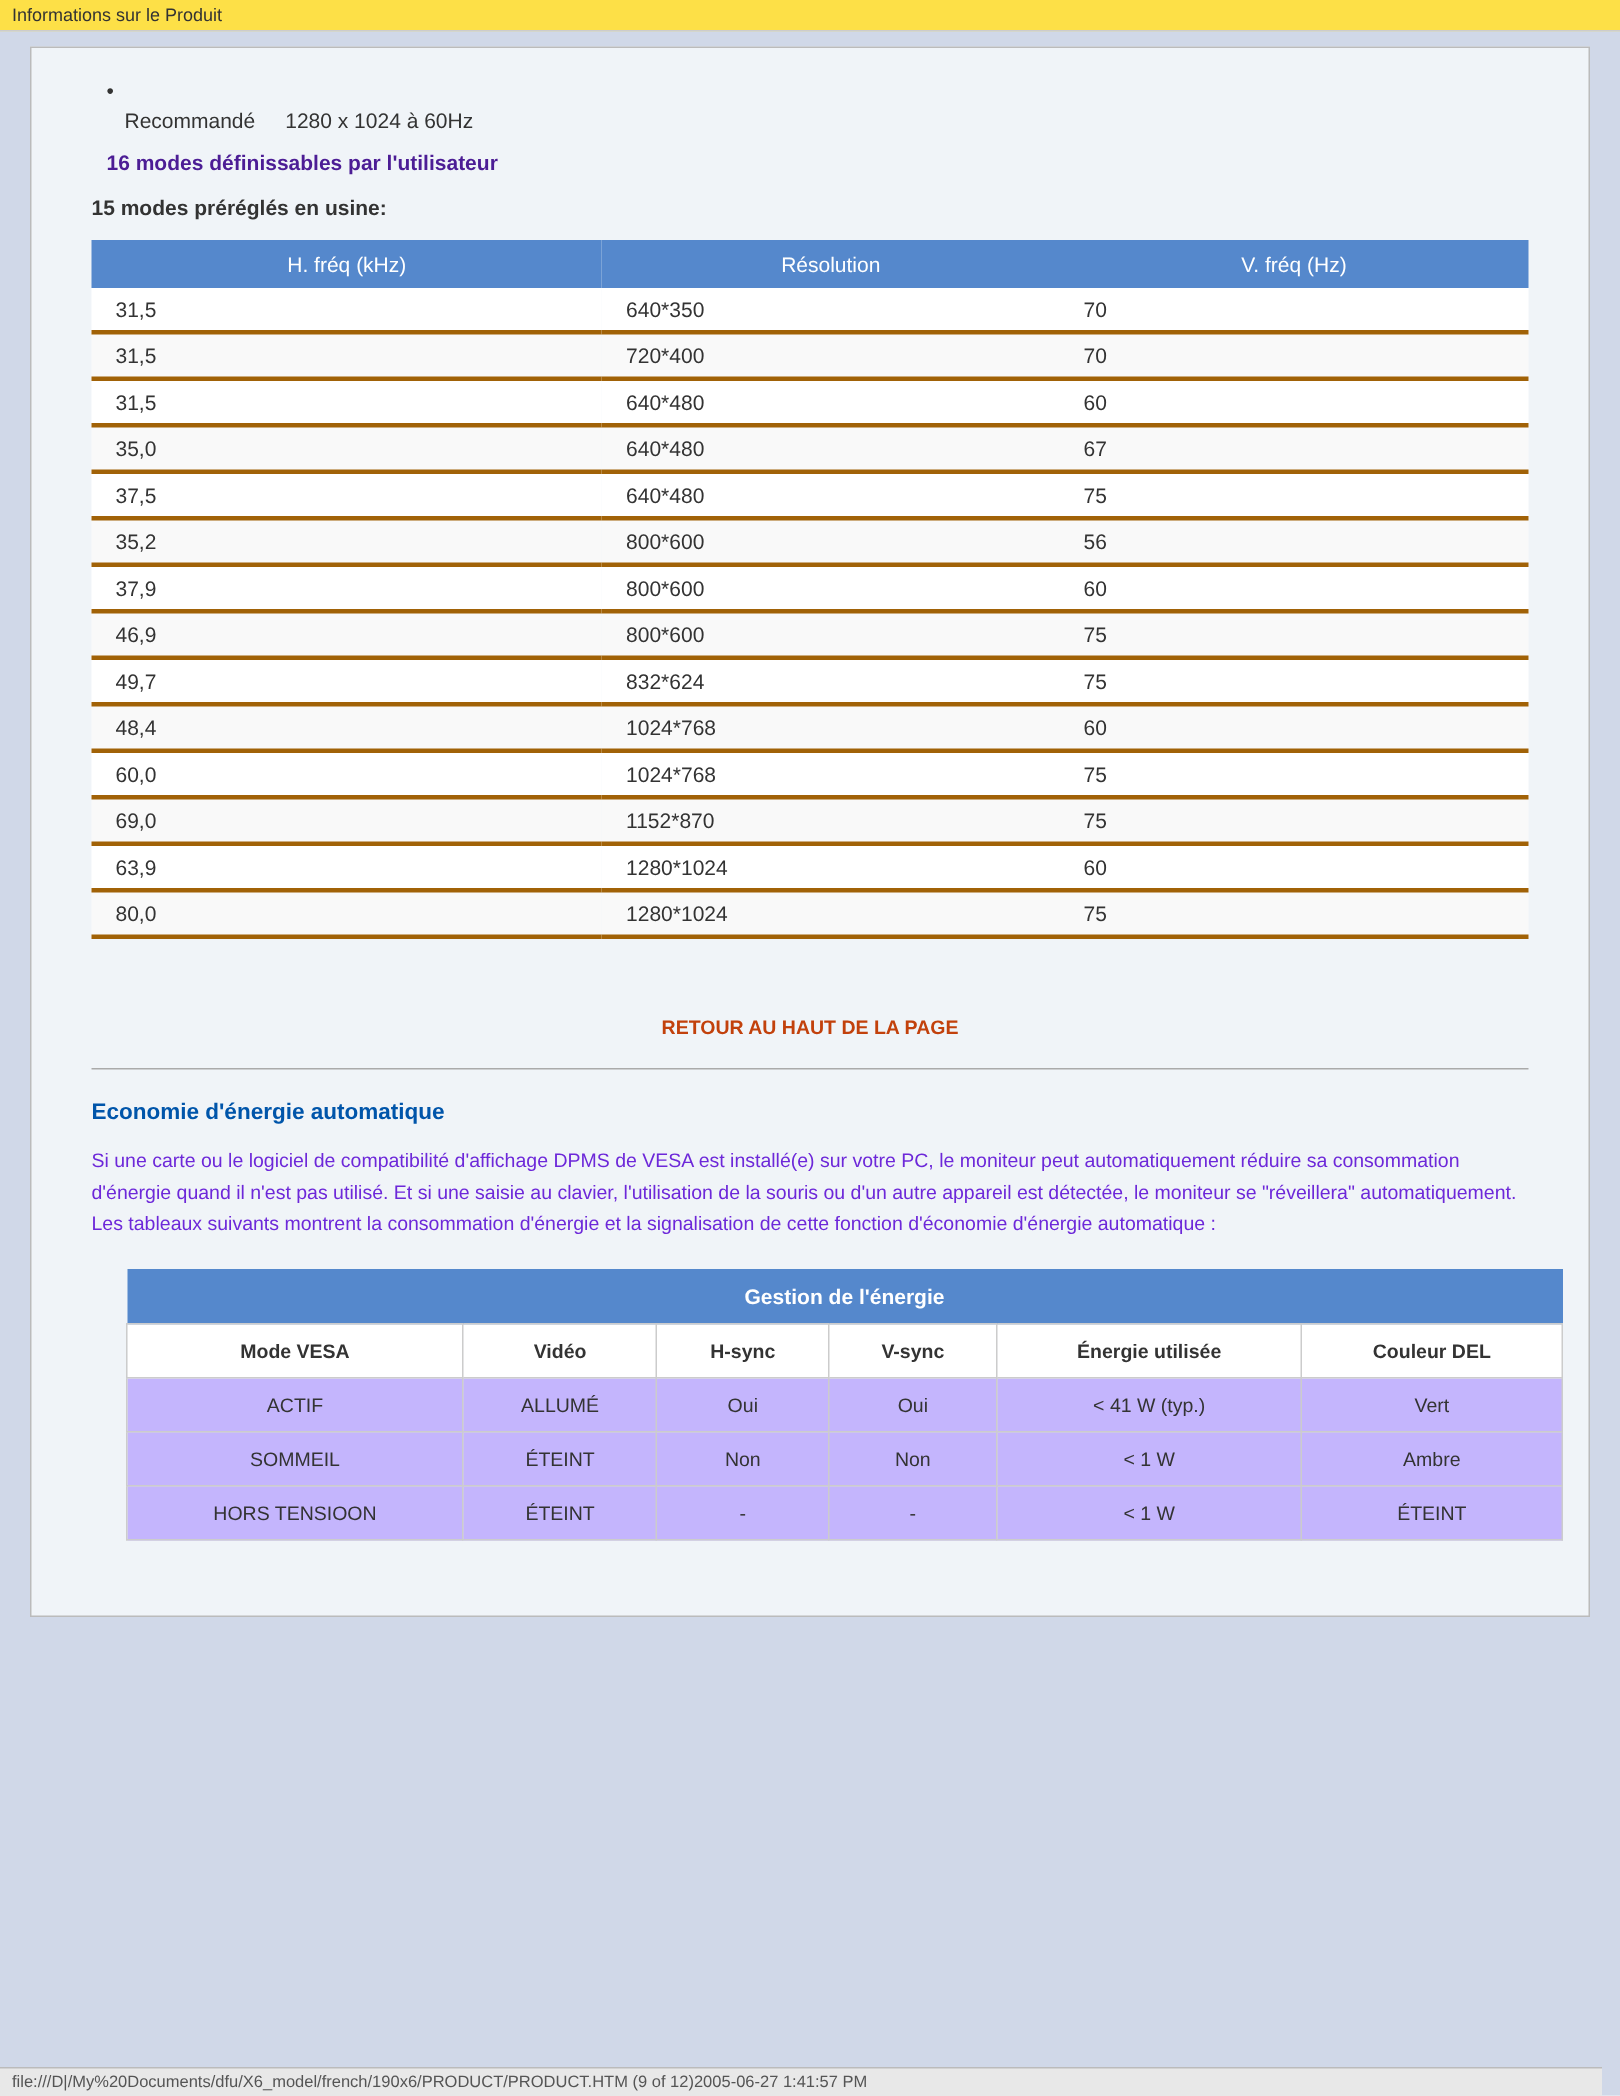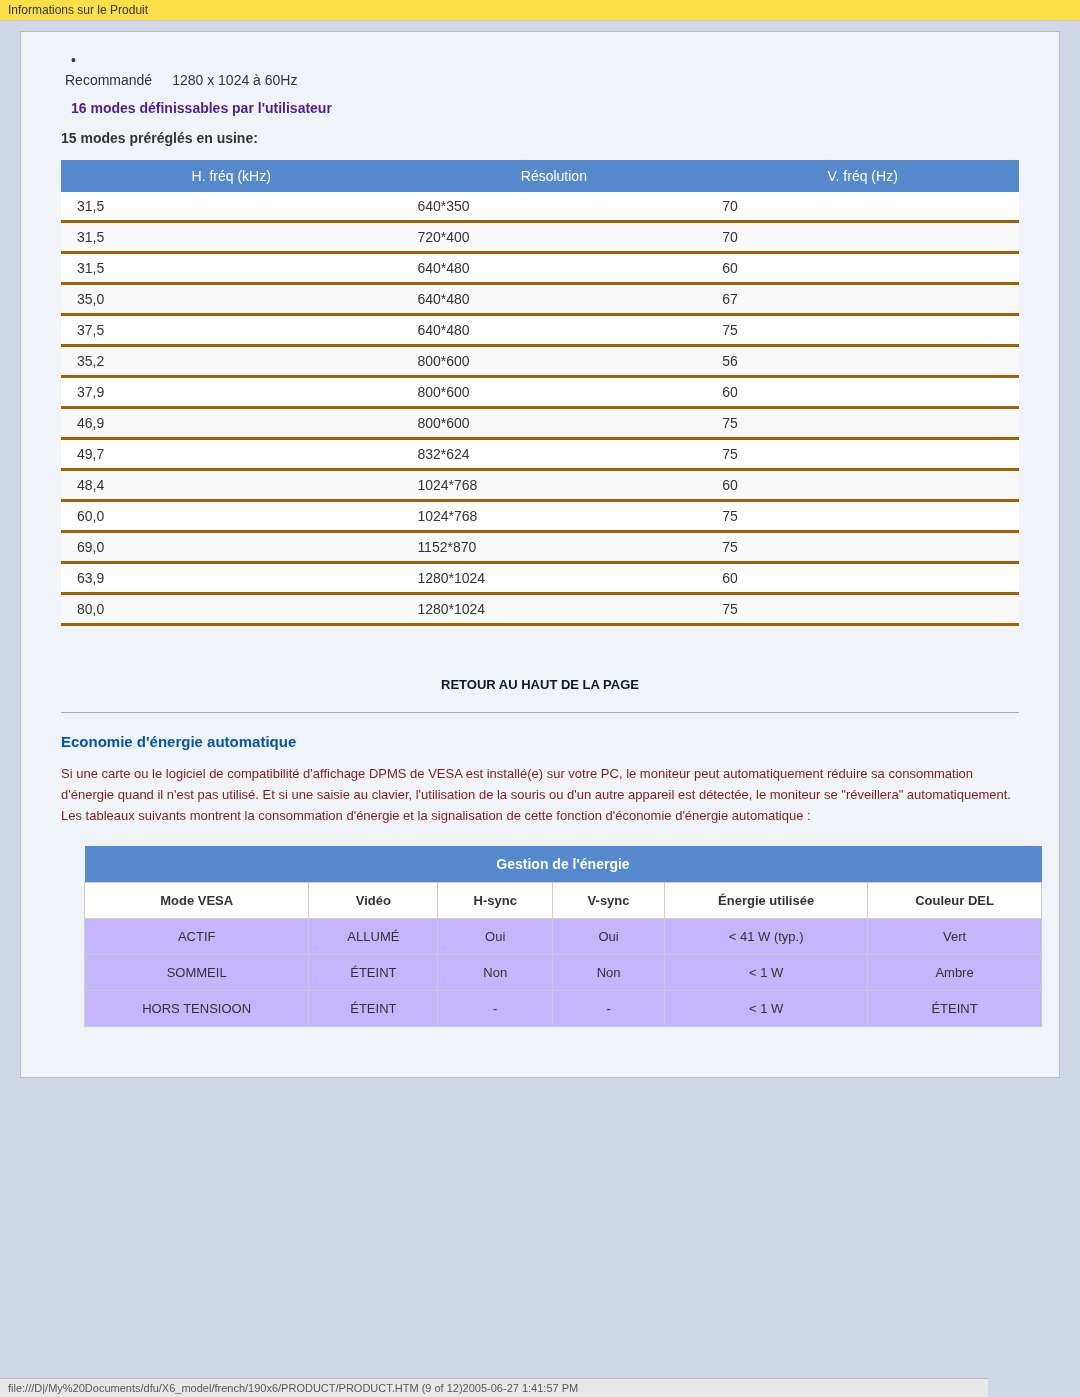--- a/index.html
+++ b/index.html
@@ -31,35 +31,35 @@
     }
     .bullet-point {
       margin-bottom: 4px;
       margin-left: 10px;
     }
     .recommended-line {
       display: flex;
       align-items: center;
       gap: 20px;
       margin-bottom: 12px;
-      margin-left: 4px;
+      margin-left: 22px;
     }
     .recommended-label {
       font-size: 14px;
     }
     .recommended-value {
       font-size: 14px;
     }
     .link-blue {
       color: #4c1d95;
       text-decoration: none;
       font-weight: bold;
     }
     .link-orange {
-      color: #0f172a;
+      color: #c2410c;
       text-decoration: none;
       font-weight: bold;
       font-size: 13px;
     }
     .section-heading {
       font-weight: bold;
       font-size: 14px;
       margin-bottom: 14px;
       margin-top: 8px;
     }
@@ -102,21 +102,21 @@
     .section-title {
       color: #0055aa;
       font-weight: bold;
       font-size: 15px;
       margin-bottom: 14px;
     }
     .description-text {
       font-size: 13px;
       line-height: 1.6;
       margin-bottom: 20px;
-      color: #7f1d1d;
+      color: #6d28d9;
     }
     .energy-table {
       width: 100%;
       border-collapse: collapse;
       margin-bottom: 20px;
       margin-left: 23px;
     }
     .energy-table .header-row td {
       background: #5588cc;
       color: white;
@@ -137,21 +137,21 @@
       background: #c4b5fd;
       padding: 10px 12px;
       font-size: 13px;
       border: 1px solid #ccc;
       text-align: center;
     }
     .status-bar {
       position: fixed;
       bottom: 0;
       left: 0;
-      width: 988px;
+      width: 1068px;
       background: #e8e8e8;
       border-top: 1px solid #bbb;
       padding: 3px 8px;
       font-size: 11px;
       color: #555;
     }
   </style>
 </head>
 <body>
 

